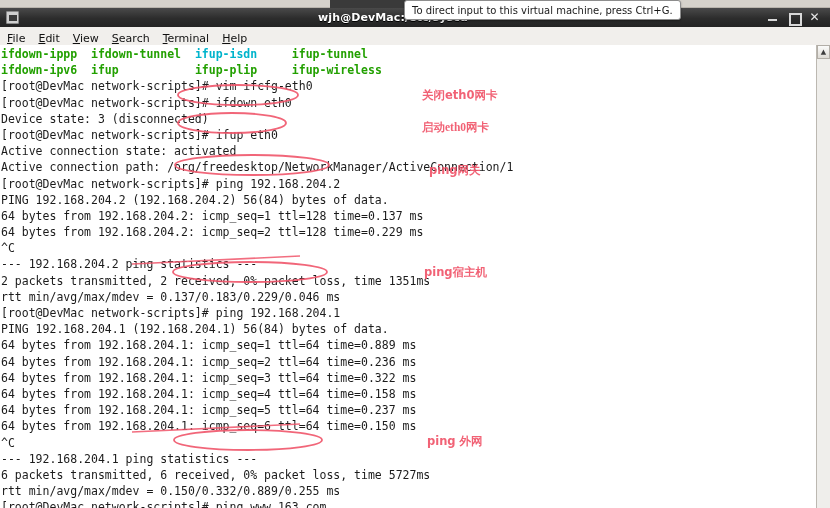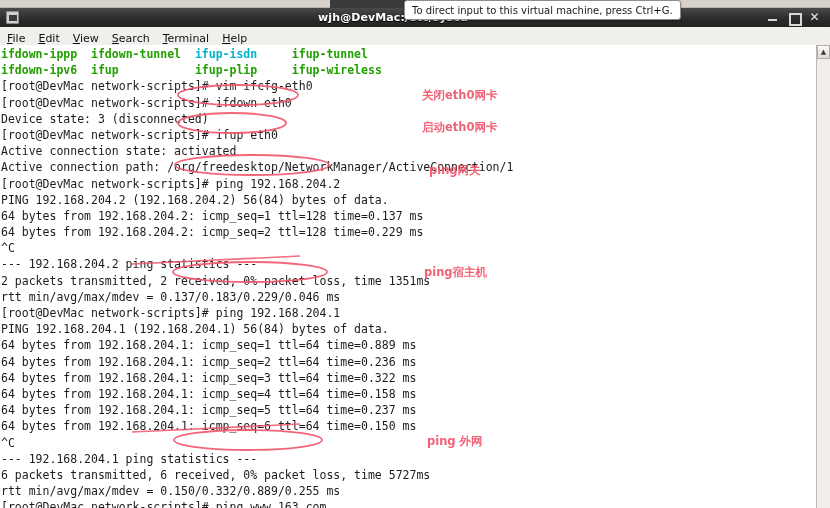--- a/index.html
+++ b/index.html
@@ -115,18 +115,18 @@
       <ellipse cx="238" cy="95" rx="60" ry="10" fill="none" stroke="#f0556a" stroke-width="1.8" opacity="0.9"></ellipse>
       <ellipse cx="232" cy="123" rx="54" ry="10" fill="none" stroke="#f0556a" stroke-width="1.8" opacity="0.9"></ellipse>
       <ellipse cx="252" cy="165" rx="77" ry="10" fill="none" stroke="#f0556a" stroke-width="1.8" opacity="0.9"></ellipse>
       <ellipse cx="250" cy="272" rx="77" ry="10" fill="none" stroke="#f0556a" stroke-width="1.8" opacity="0.9"></ellipse>
       <ellipse cx="248" cy="440" rx="74" ry="10" fill="none" stroke="#f0556a" stroke-width="1.8" opacity="0.9"></ellipse>
       <line x1="132" y1="264" x2="300" y2="256" stroke="#f0556a" stroke-width="1.6" opacity="0.85"></line>
       <line x1="132" y1="432" x2="300" y2="424" stroke="#f0556a" stroke-width="1.6" opacity="0.85"></line>
     </svg>
   <div id="anno-labels">
       <div class="anno-lbl" style="left: 414px; top: 88px; color: rgb(240, 85, 106);">关闭eth0网卡</div>
-      <div class="anno-lbl" style="left: 414px; top: 120px; color: rgb(240, 85, 106);">启动eth0网卡</div>
+      <div class="anno-lbl" style="left: 414px; top: 120px; color: rgb(240, 85, 106); font-family: Liberation Serif, serif;">启动eth0网卡</div>
       <div class="anno-lbl" style="left: 421px; top: 163px; color: rgb(240, 85, 106); text-align: right;">ping网关</div>
       <div class="anno-lbl" style="left: 416px; top: 265px; color: rgb(240, 85, 106);">ping宿主机</div>
       <div class="anno-lbl" style="left: 419px; top: 434px; color: rgb(240, 85, 106); text-align: right;">ping 外网</div>
     </div>
 </div>
 
 </body></html>

